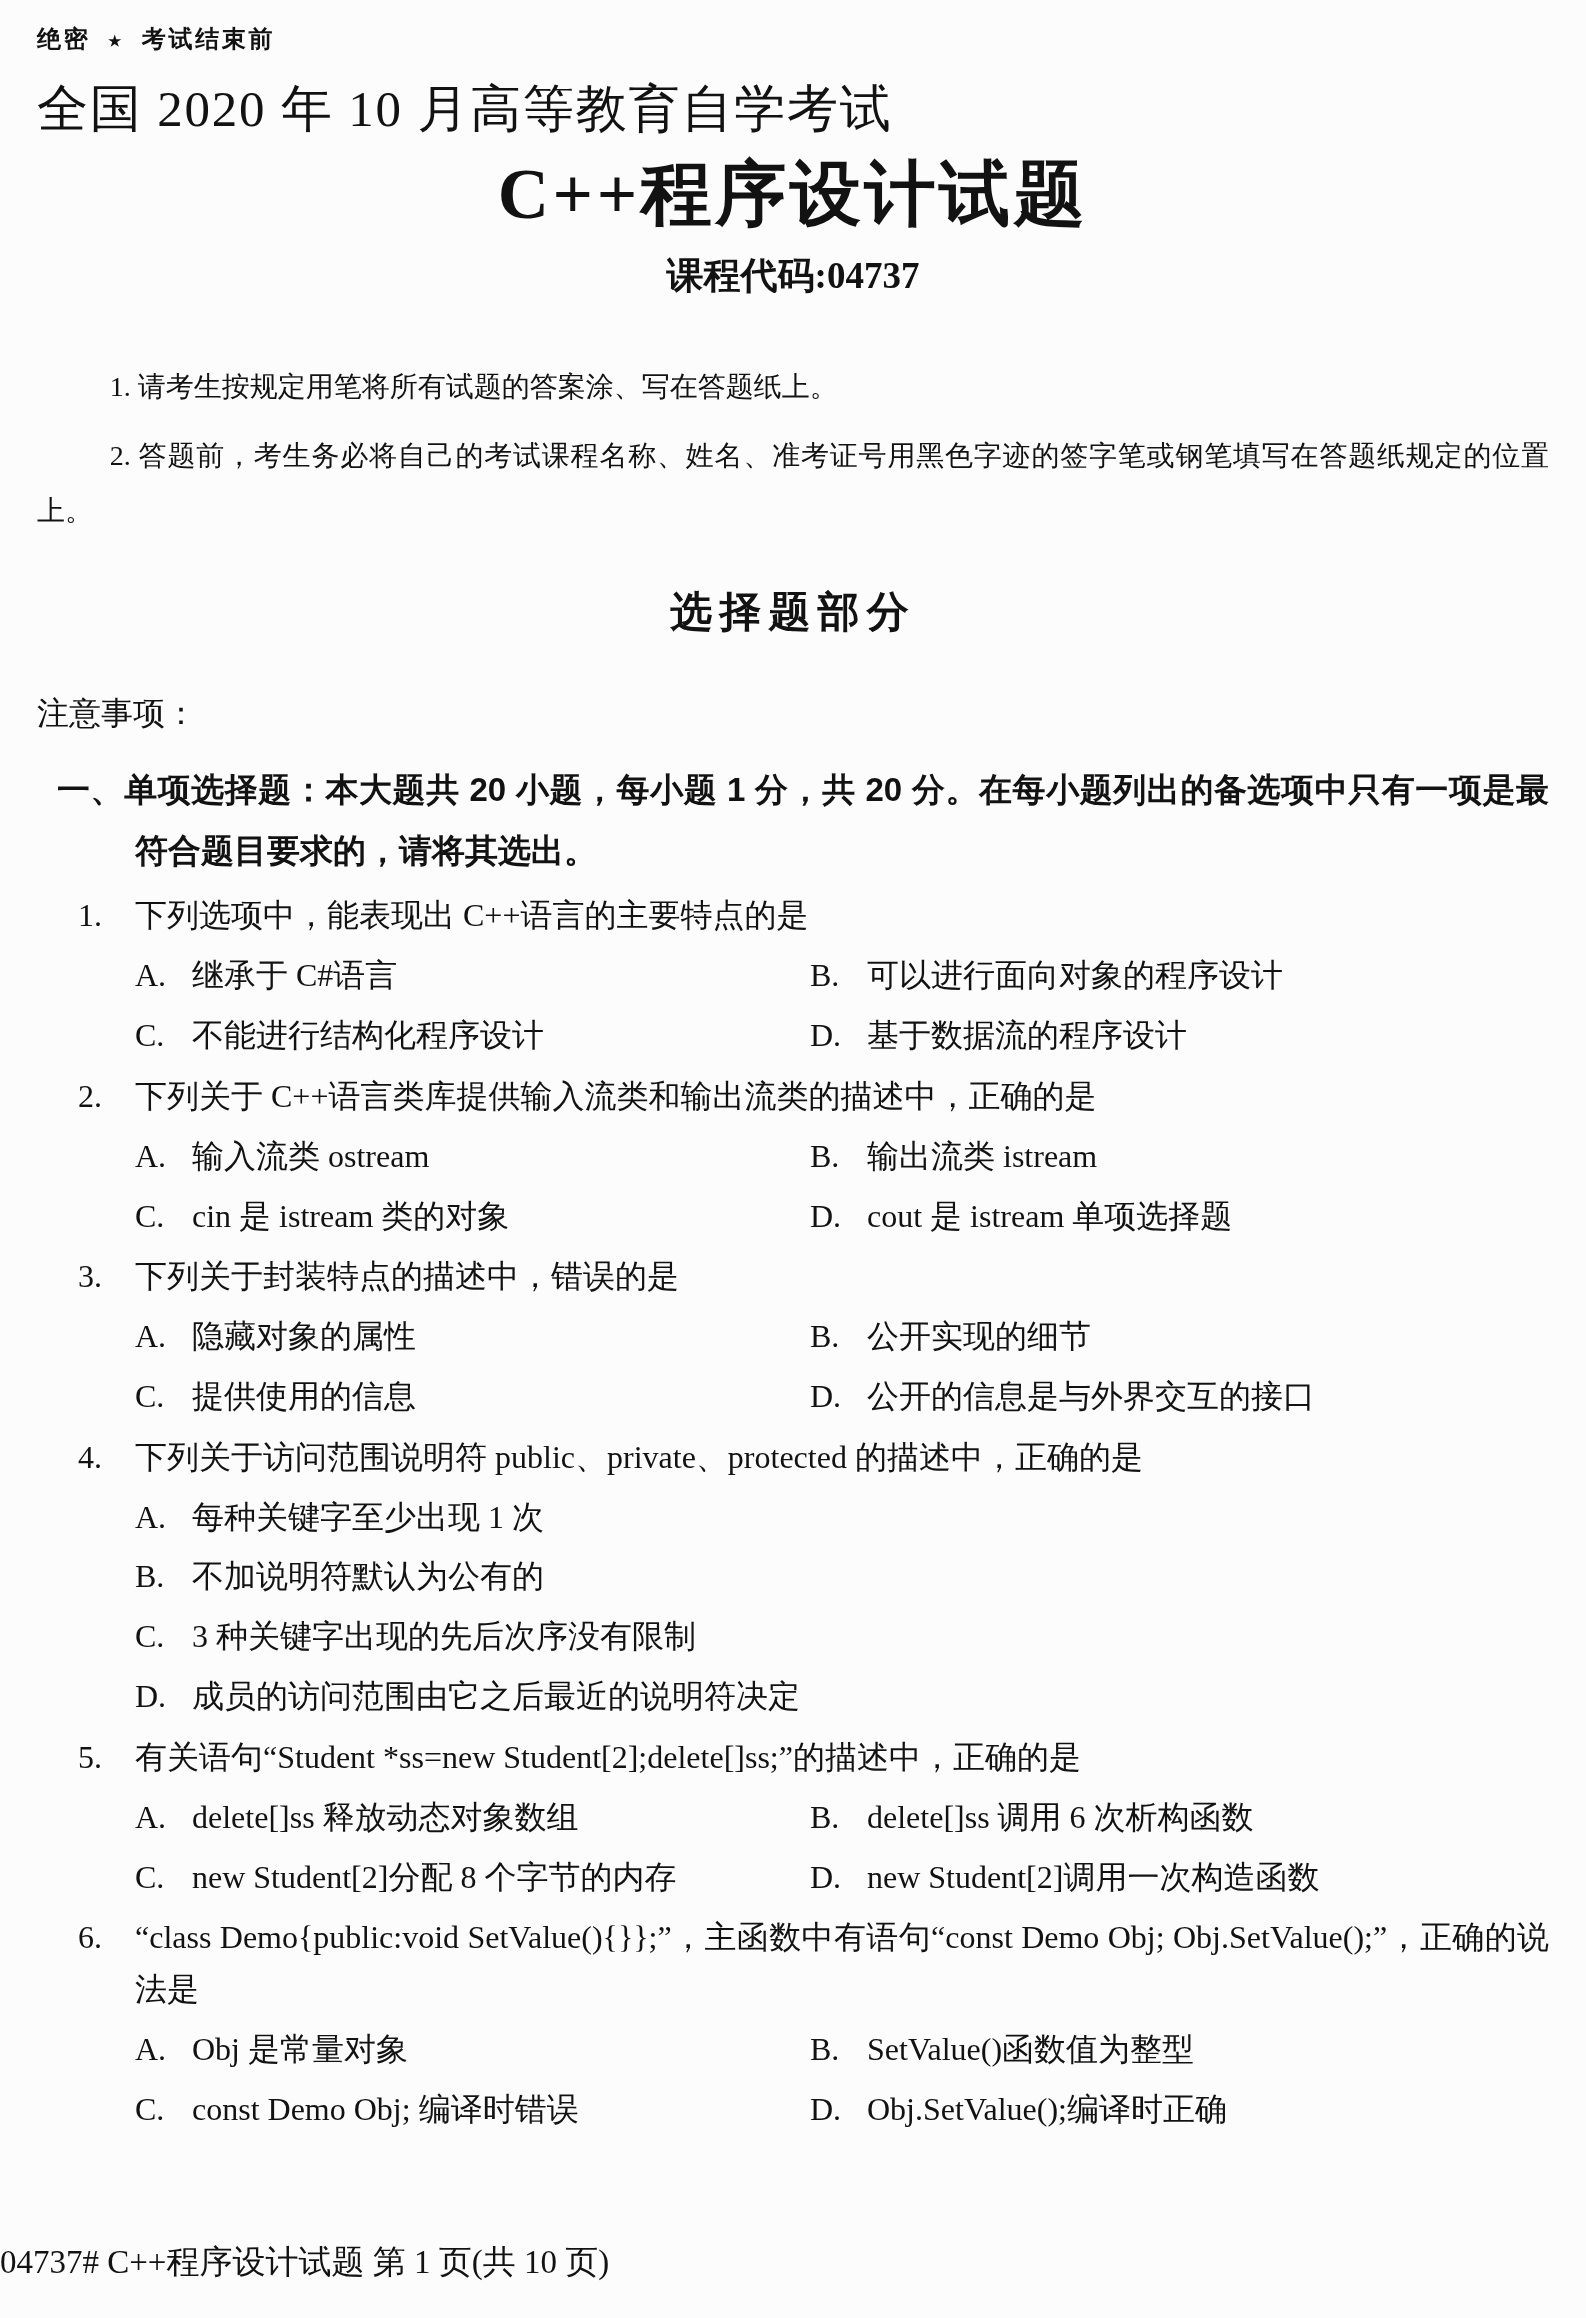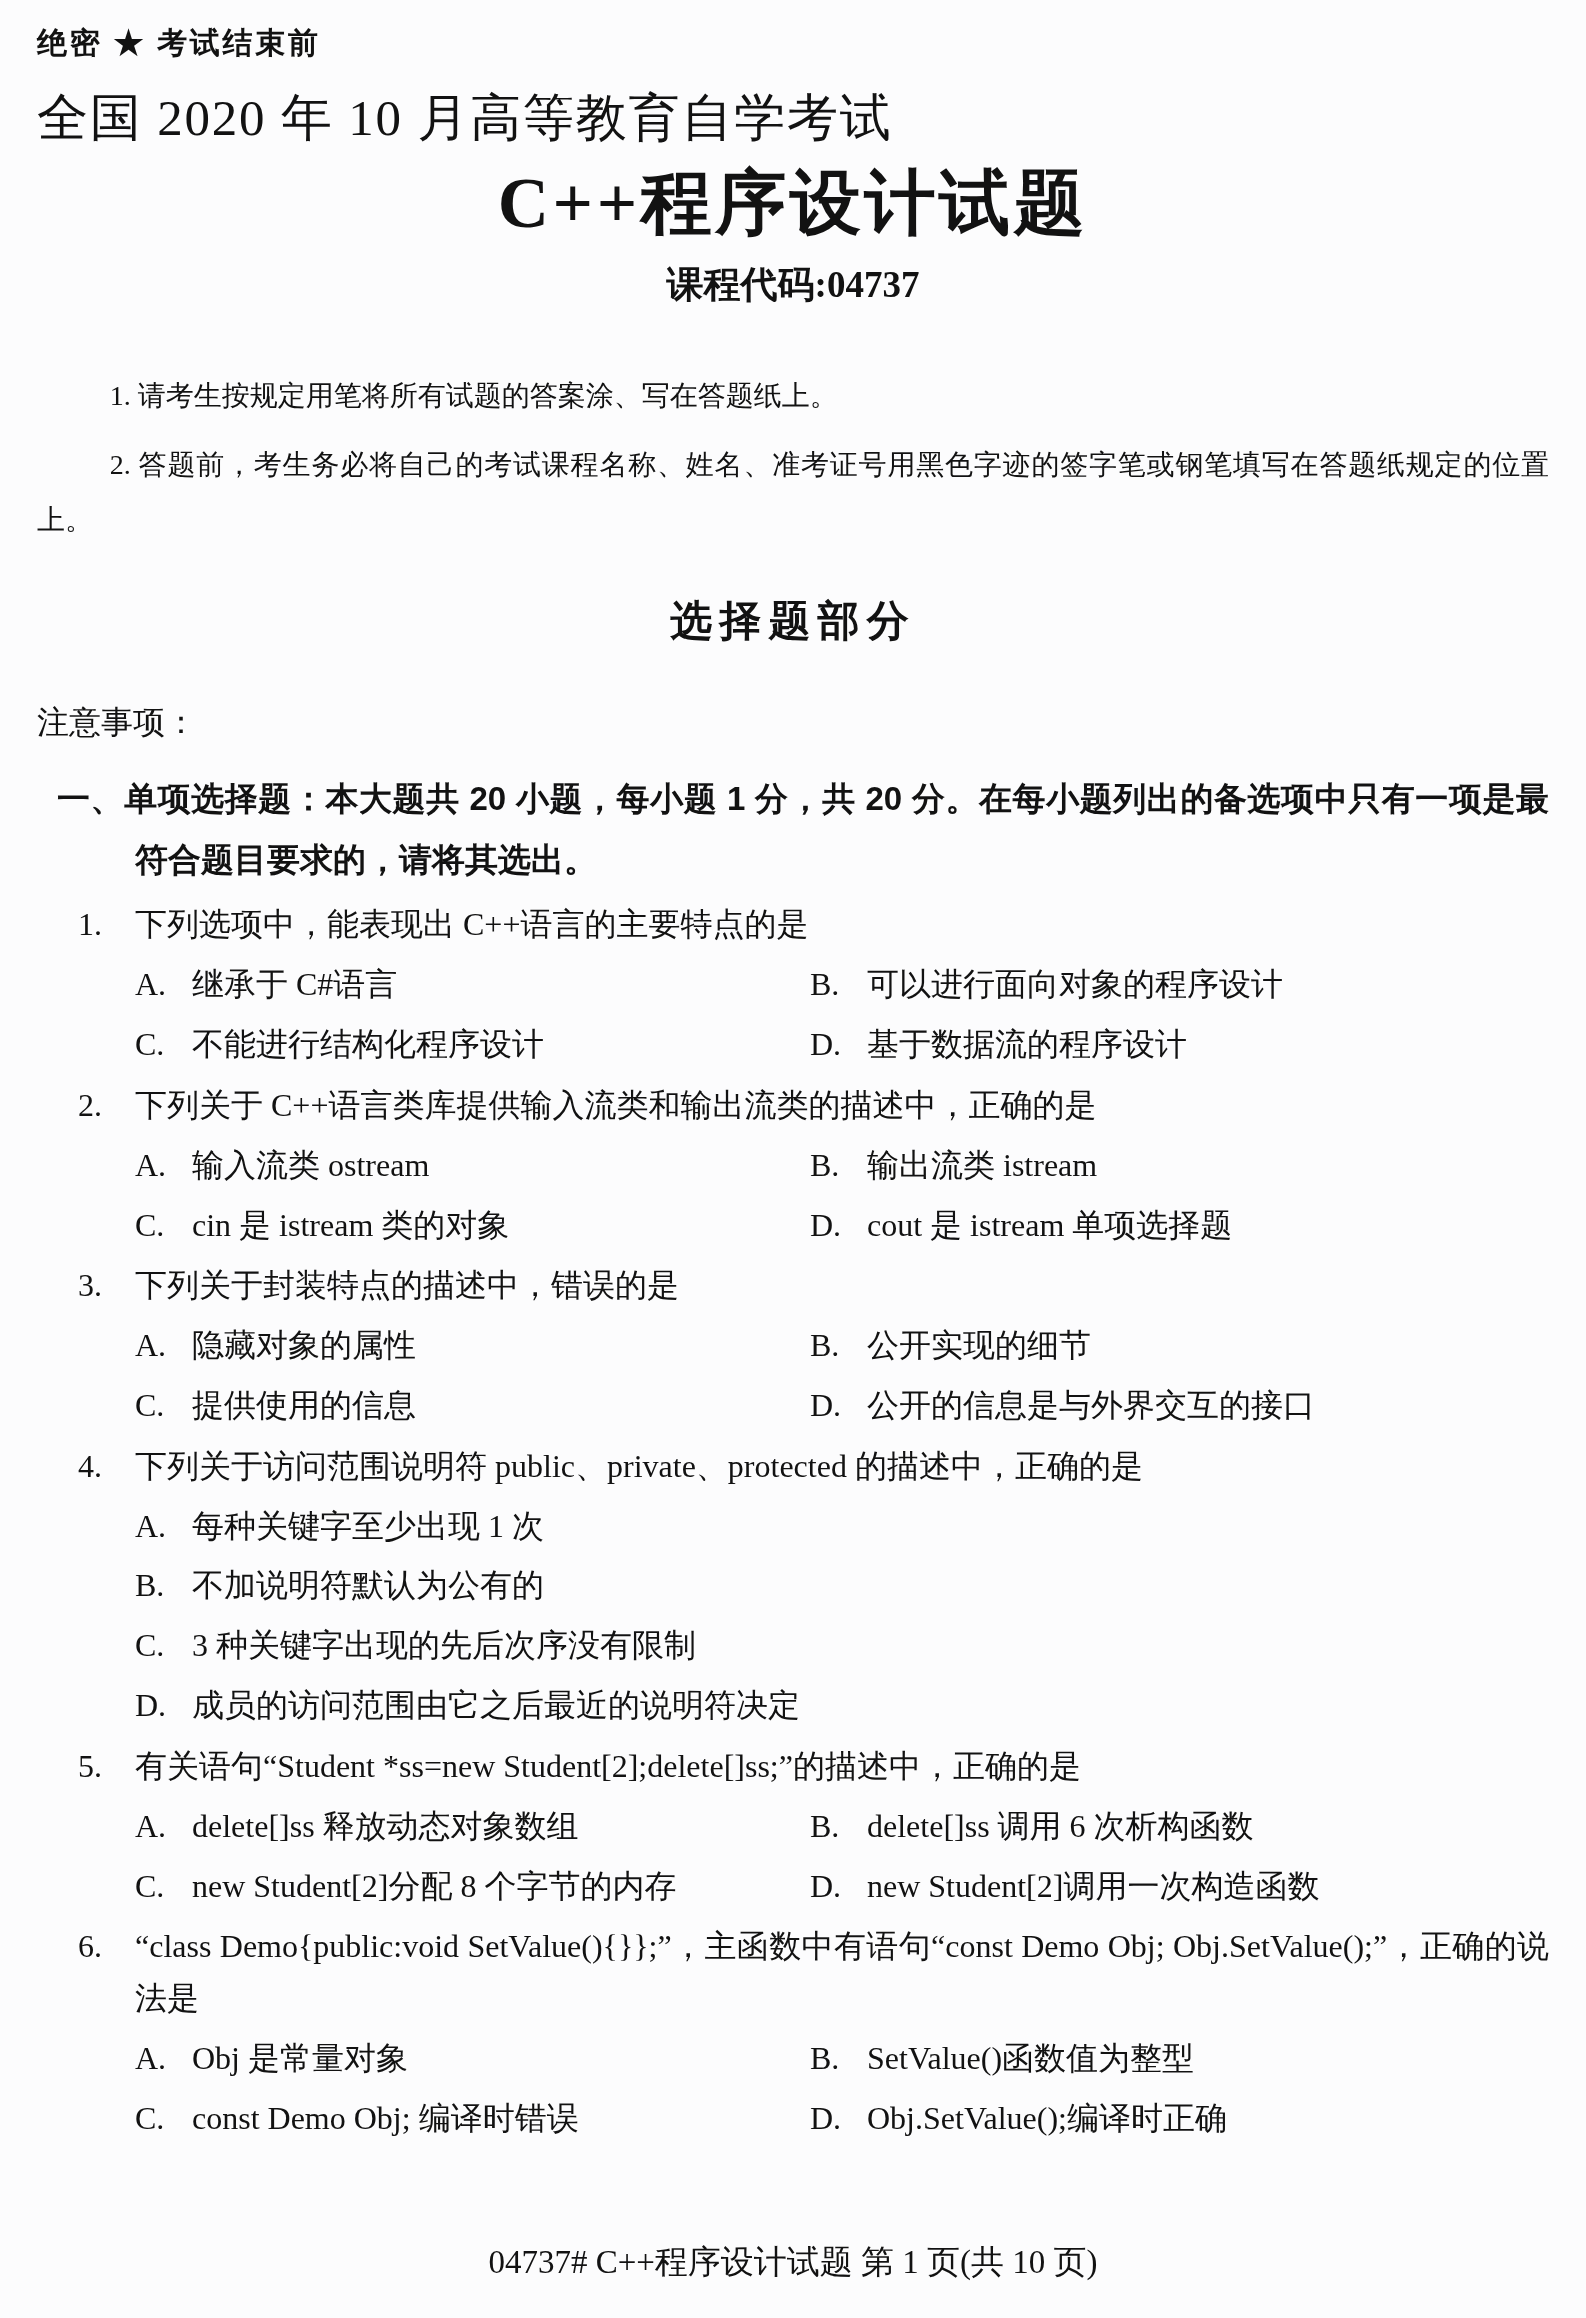--- a/index.html
+++ b/index.html
@@ -4,22 +4,22 @@
 <style>
   html,body { margin:0; padding:0; background:#e8e8e8; }
   .page {
     width:1586px; height:2319px; position:relative; margin:0 auto;
     background:#fcfcfd; color:#121212; overflow:hidden;
     font-family:"Liberation Serif","DejaVu Serif",serif;
   }
   .inner { padding:23px 37px 0 37px; }
 
   .classification {
-    font-family:Liberation Sans, sans-serif;
-    font-weight:bold; font-size:30px; letter-spacing:2.7px;
+    font-family:Liberation Mono, monospace;
+    font-weight:bold; font-size:24px; letter-spacing:2.7px;
   }
   .title1 { text-align:left; font-size:51px; margin-top:19.6px; letter-spacing:1.8px; }
   .title2 { text-align:center; font-size:71px; font-weight:bold; margin-top:3.6px; letter-spacing:3.6px; }
   .course  { text-align:center; font-family:Liberation Serif, serif;
              font-weight:bold; font-size:37px; margin-top:9px; }
 
   .instructions { margin-top:59px; font-size:28px; }
   .instructions p { margin:0 0 14.3px 0; line-height:1.95; text-indent:2.6em; text-align:justify; }
 
   .section-title { text-align:center; font-family:"Liberation Sans","DejaVu Sans",sans-serif;
@@ -37,21 +37,21 @@
   .q { margin-top:9px; }
   .q-row { display:flex; margin-left:41px; line-height:1.62; }
   .q-num { width:57px; flex:none; }
   .q-stem { flex:1; text-align:justify; }
   .opts { margin-left:98px; }
   .opts.two { display:grid; grid-template-columns:675px 1fr; }
   .opt { display:flex; line-height:1.62; margin-top:8px; }
   .opt-label { width:57px; flex:none; }
   .opt-text { flex:1; }
 
-  .footer { position:absolute; left:0; right:0; bottom:34px; text-align:center; font-size:33px; }
+  .footer { position:absolute; left:0; right:0; bottom:34px; font-size:33px; }
 </style>
 </head>
 <body>
 
 <div class="page">
   <div class="inner">
     <div class="classification">绝密 ★ 考试结束前</div>
 
     <div class="title1">全国 2020 年 10 月高等教育自学考试</div>
 

